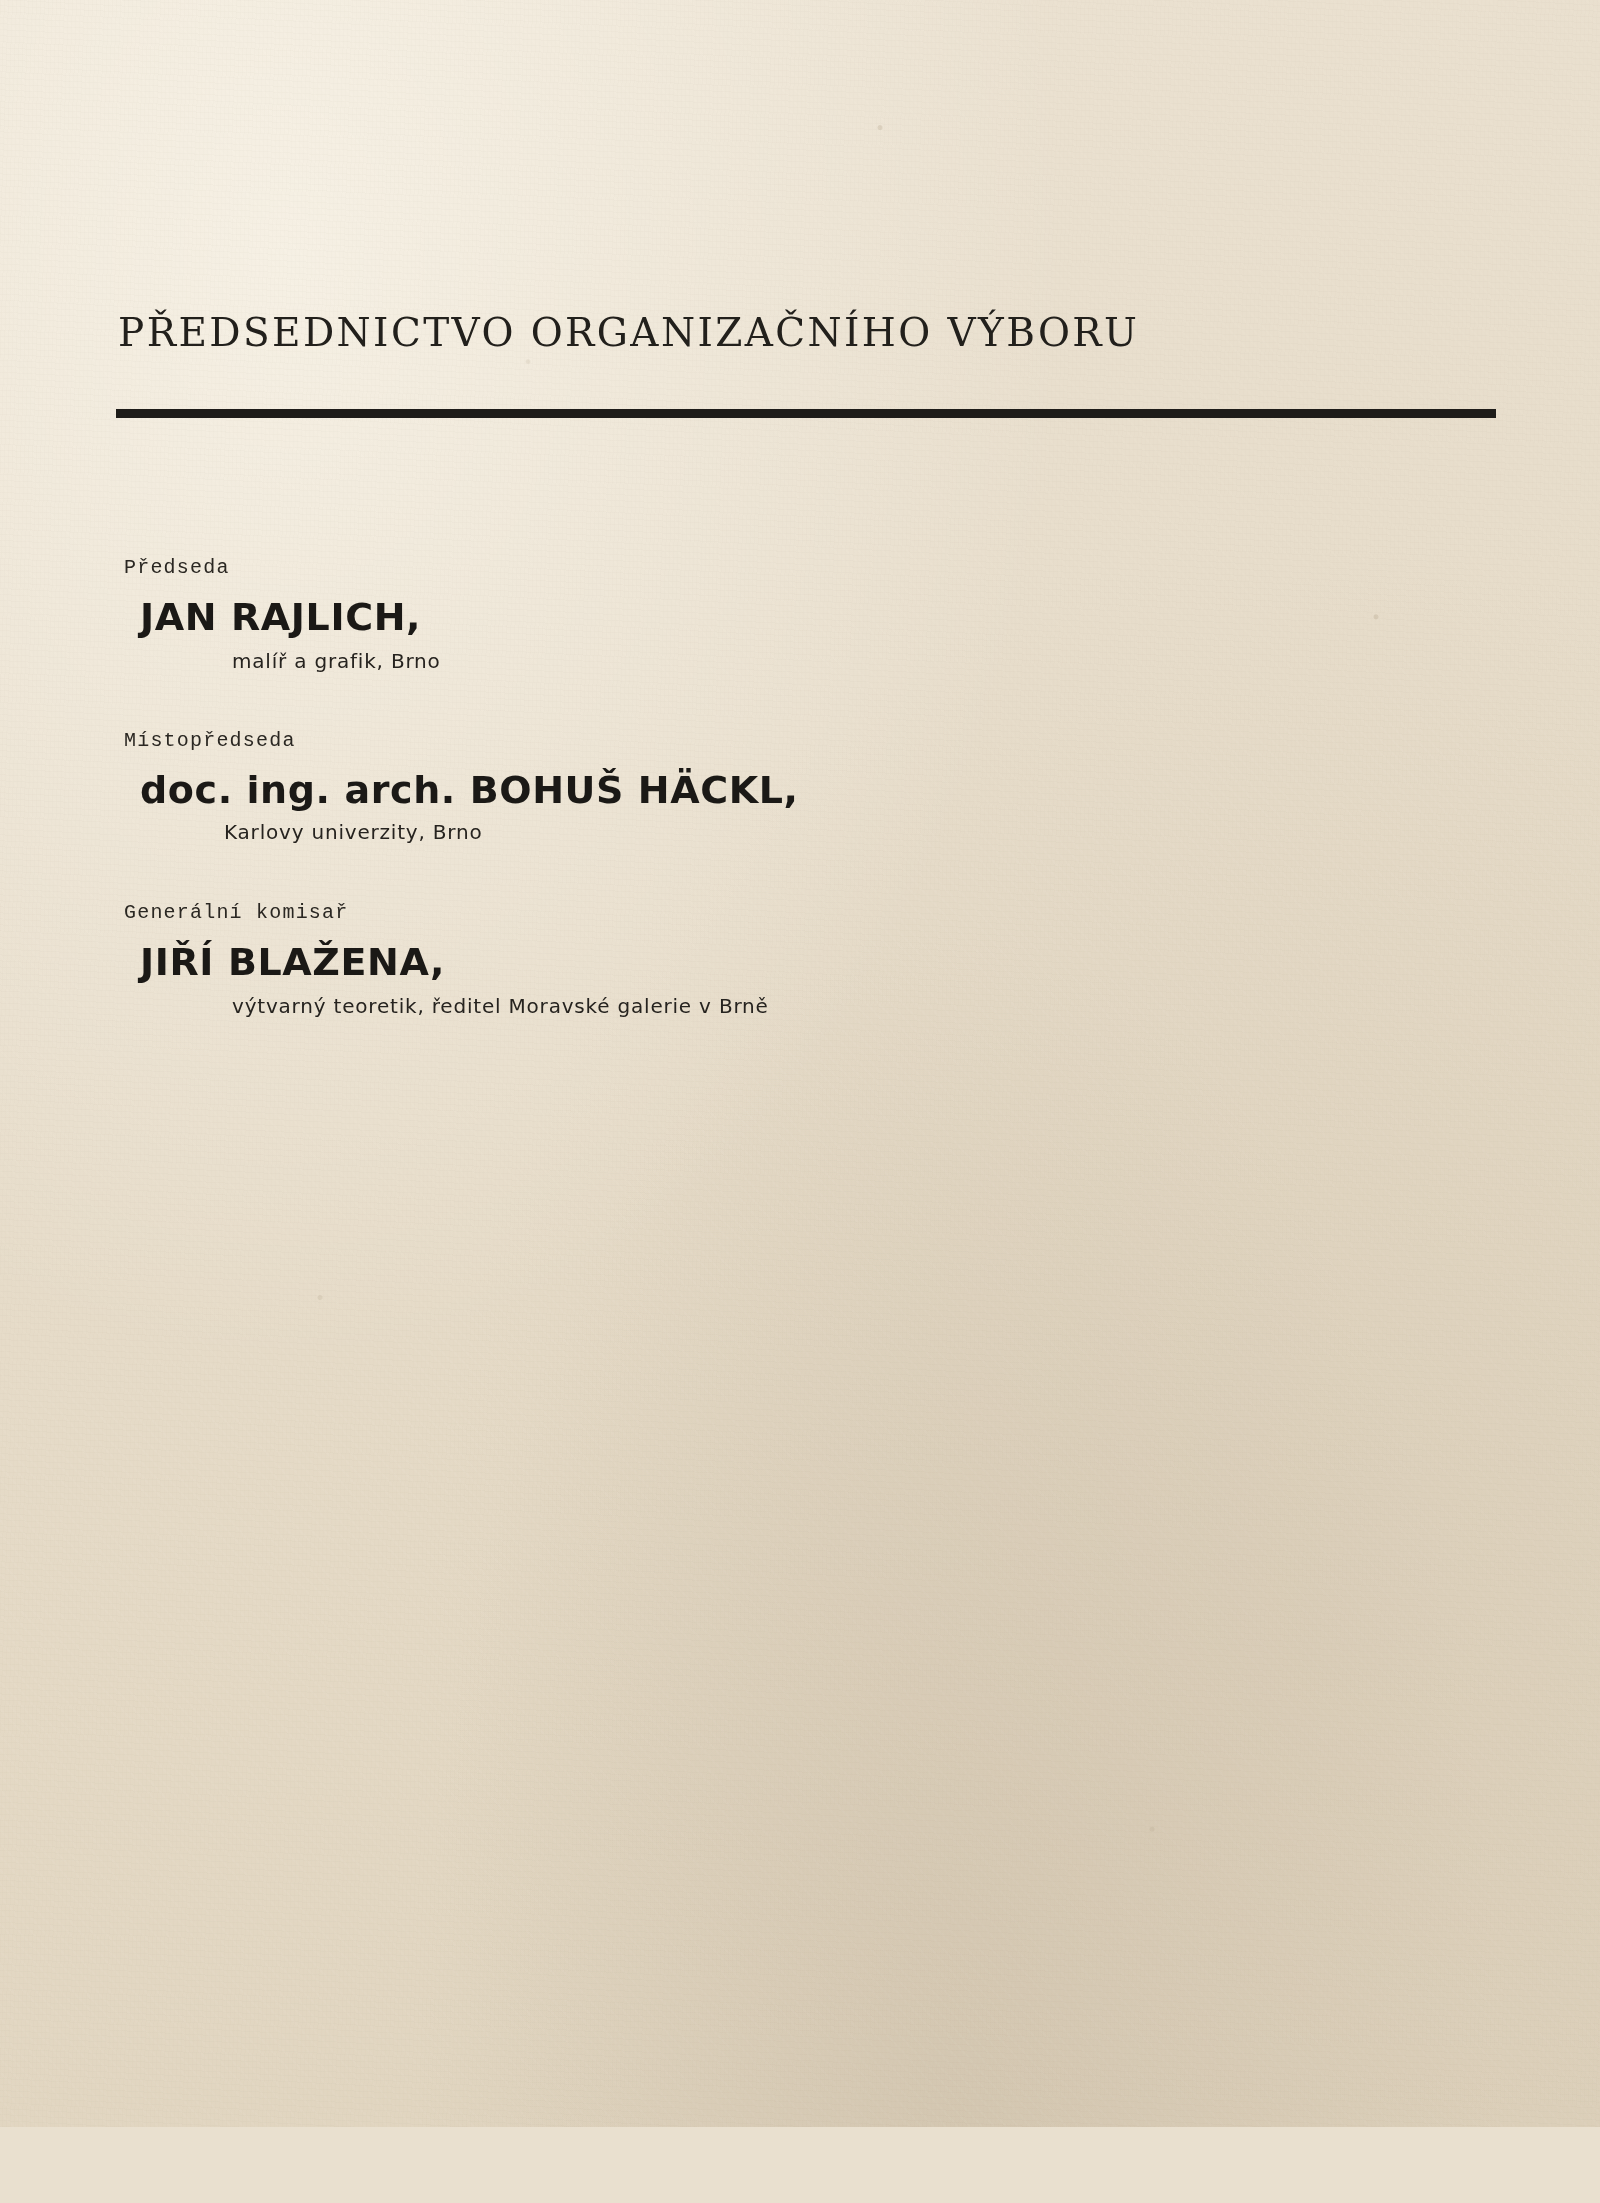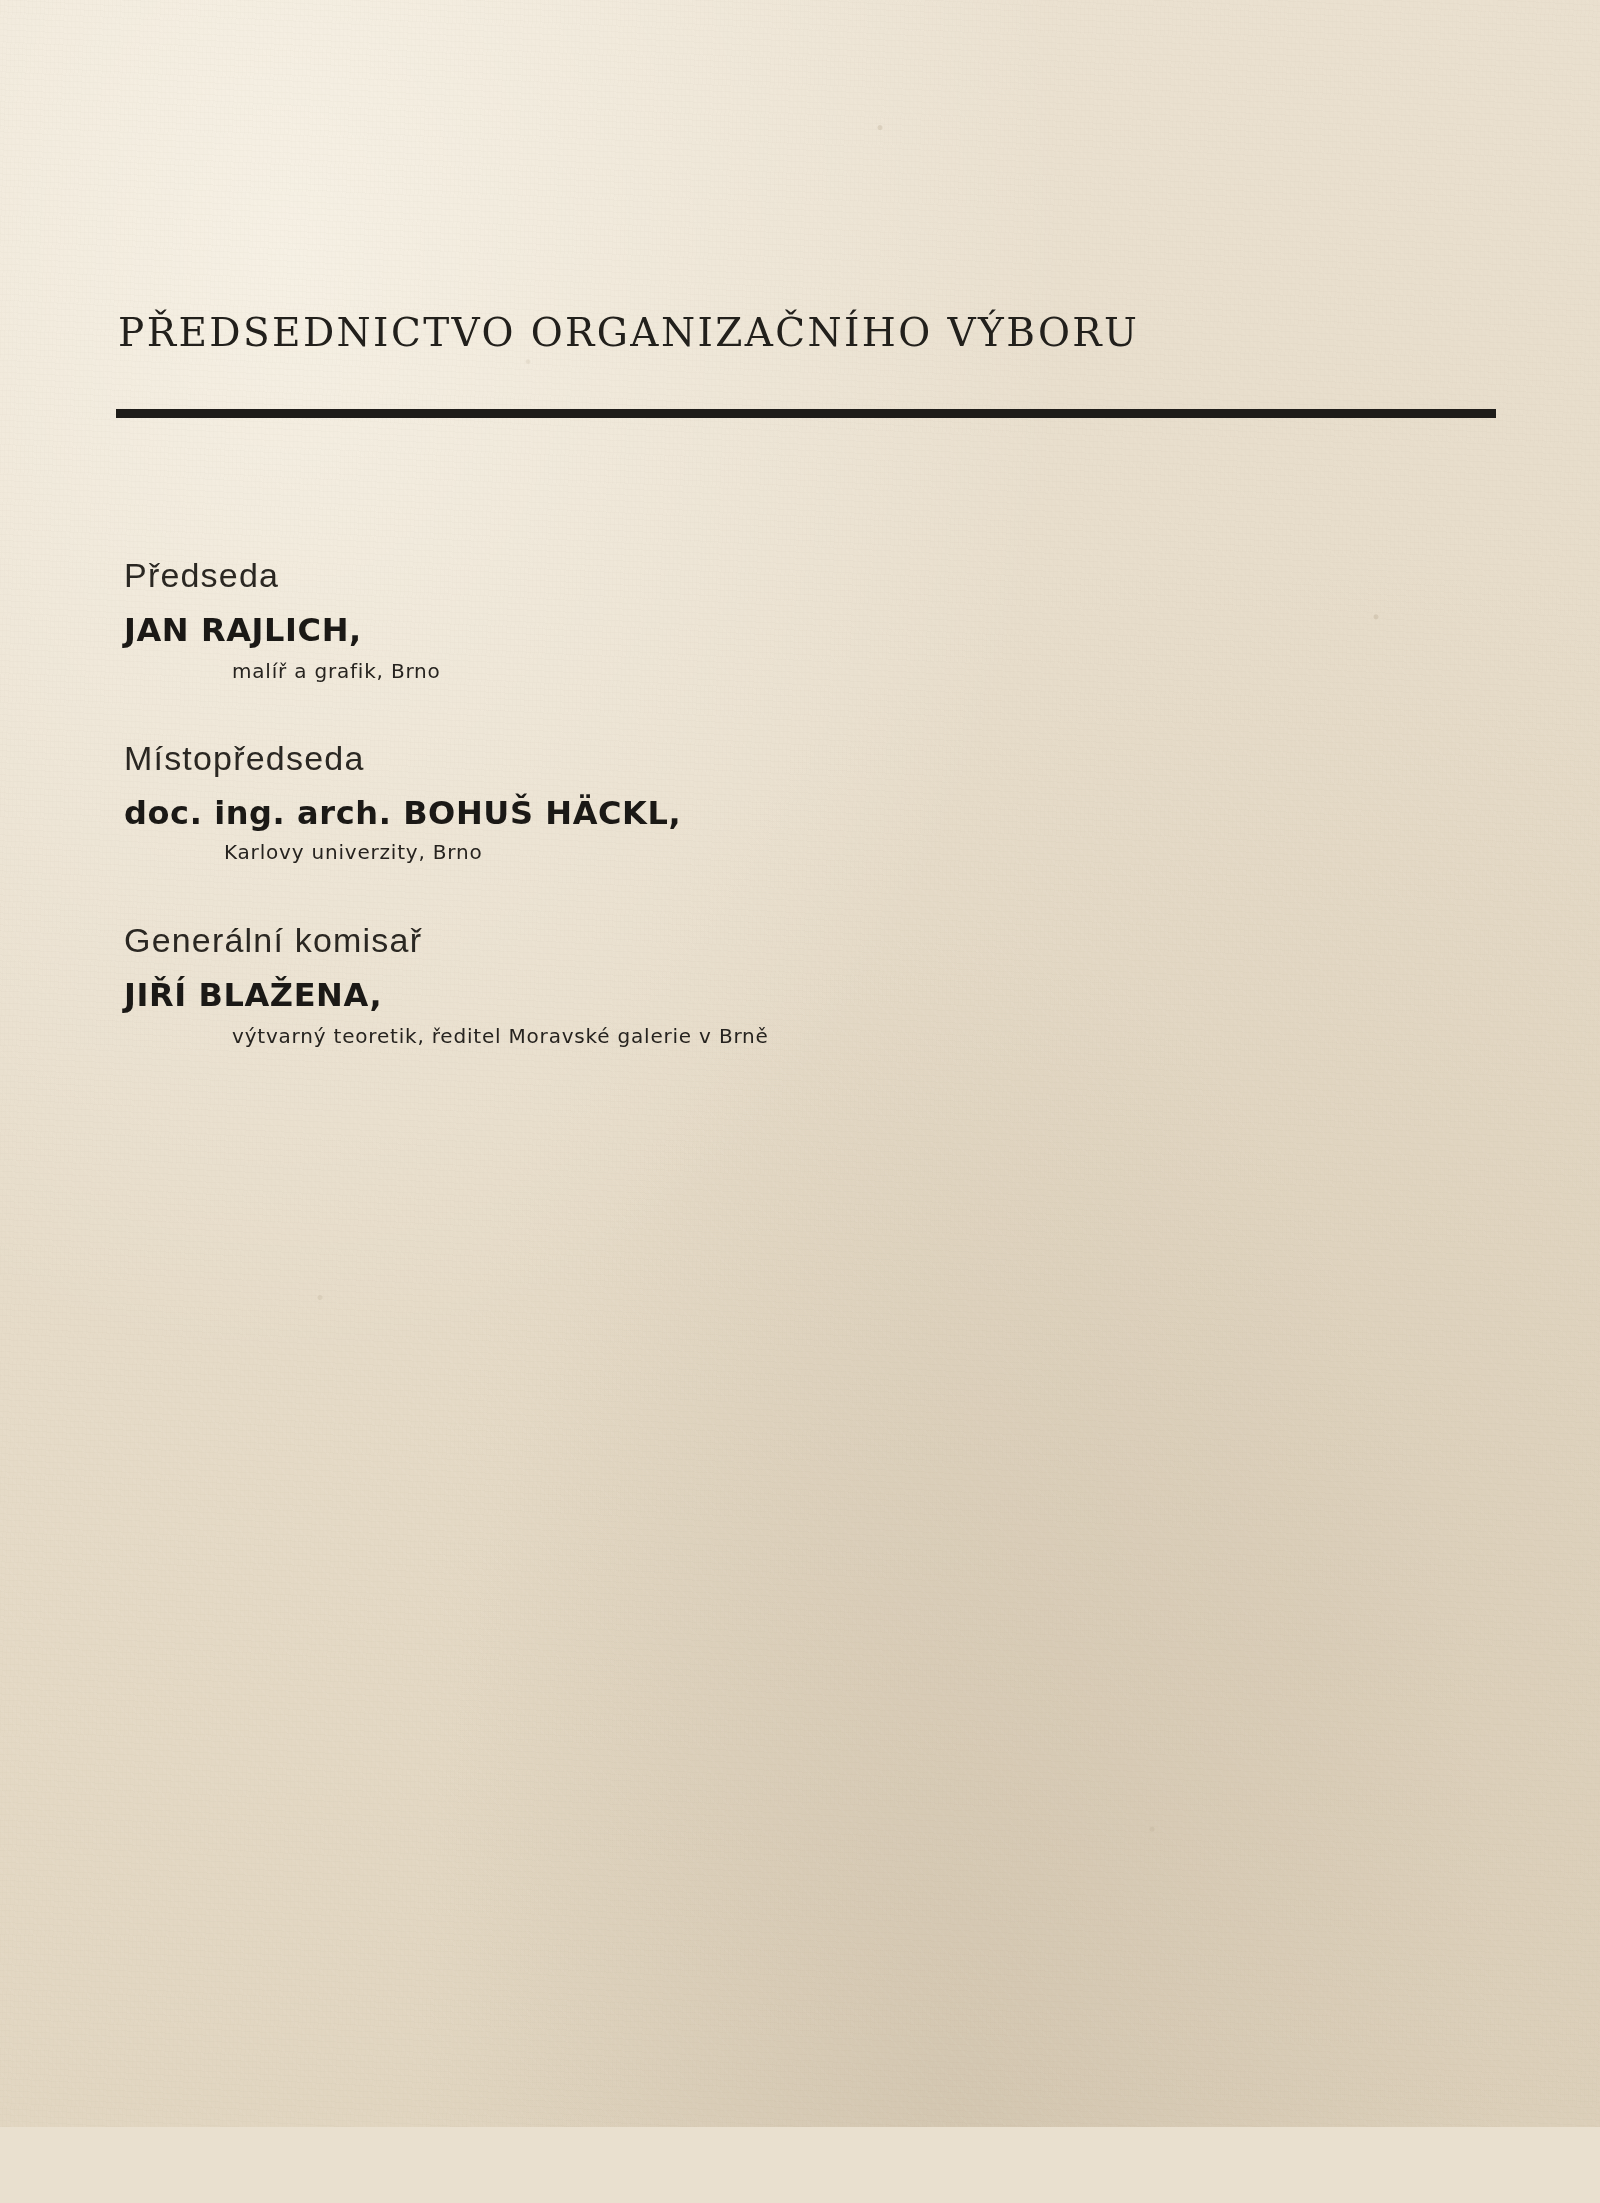--- a/index.html
+++ b/index.html
@@ -81,33 +81,33 @@
   .entries {
     position: absolute;
     left: 124px;
     top: 556px;
     width: 1360px;
   }
   .entry { margin-bottom: 54px; }
   .entry:last-child { margin-bottom: 0; }
 
   .role {
-    font-size: 34px;
+    font-size: 20px;
     letter-spacing: 1.2px;
     color: #2a2722;
-    font-family: Liberation Sans, sans-serif;
+    font-family: Liberation Mono, monospace;
     margin: 0 0 16px 0;
   }
   .name {
-    font-size: 32px;
+    font-size: 38px;
     font-weight: bold;
     letter-spacing: 0.6px;
     color: #1b1916;
     font-family: "DejaVu Sans", sans-serif;
-    margin: 0 0 8px 0;
+    margin: 0 0 8px 16px;
   }
   .desc {
     font-size: 20px;
     letter-spacing: 0.8px;
     color: #26231f;
     font-family: "DejaVu Sans", sans-serif;
     margin: 0 0 2px 0;
     padding-left: 100px;
     line-height: 1.42;
   }

